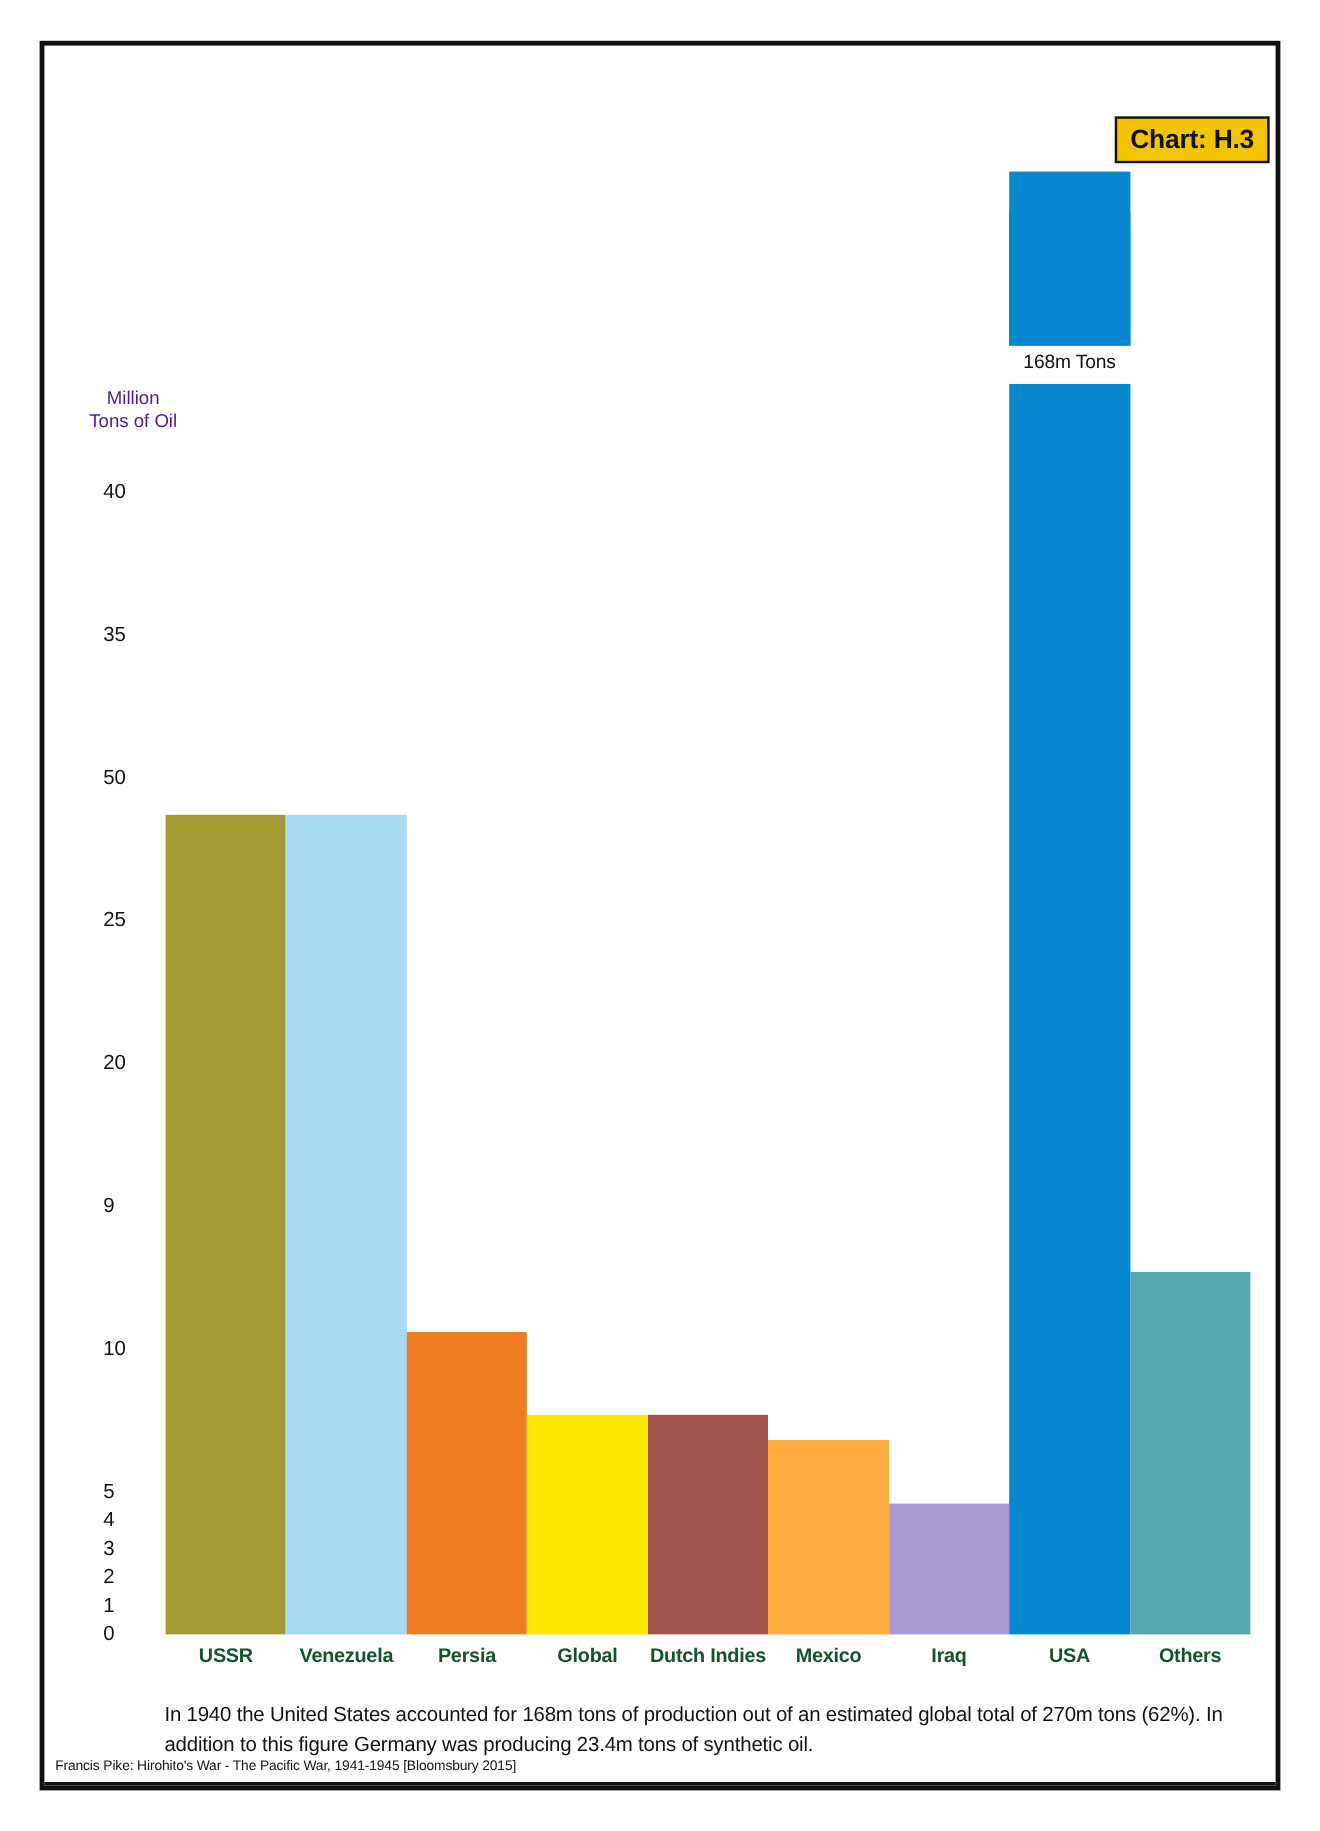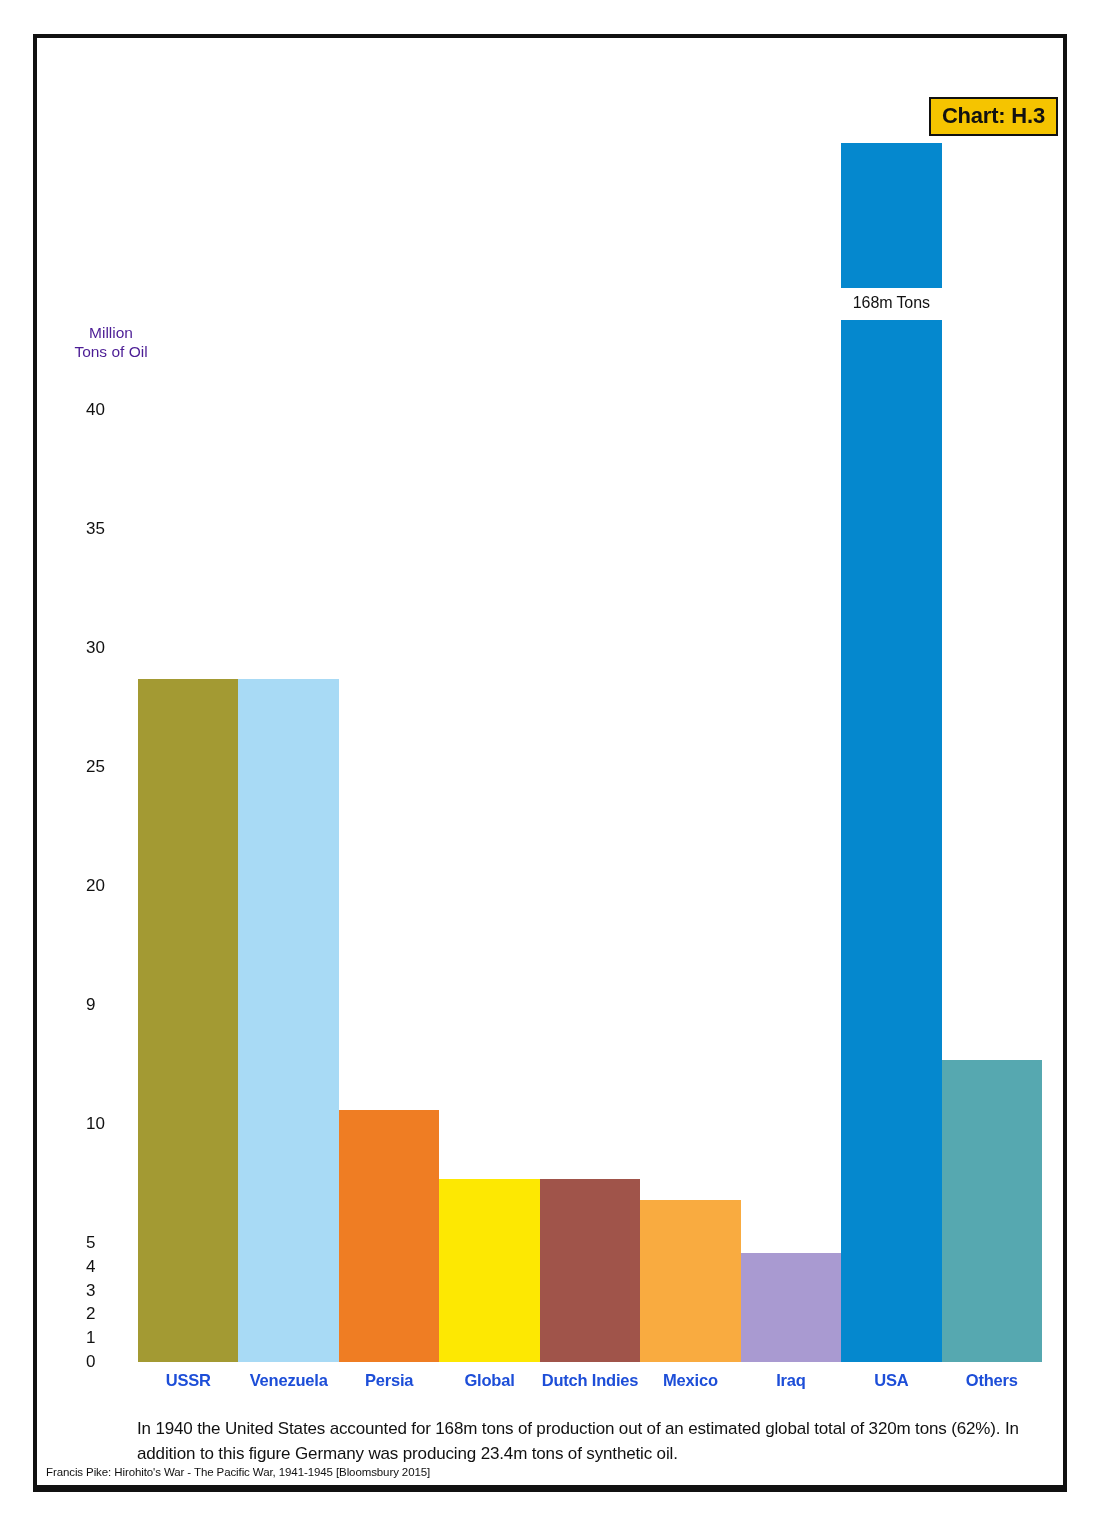--- a/index.html
+++ b/index.html
@@ -101,21 +101,21 @@
     transform: translateY(-50%);
   }
 
   
   .cat-label {
     position: absolute;
     top: 1333px;
     text-align: center;
     font-size: 16.5px;
     font-weight: bold;
-    color: #1d4ed8;
+    color: #14532d;
     letter-spacing: -0.2px;
   }
 
   
   #usa-break {
     position: absolute;
     background: #ffffff;
   }
   #usa-value-label {
     position: absolute;
@@ -172,21 +172,21 @@
         <div class="bar" style="left: 401.778px; width: 100.444px; height: 183.26px; background: rgb(160, 84, 74);"></div>
         <div class="bar" style="left: 502.222px; width: 100.444px; height: 161.84px; background: rgb(249, 171, 64);"></div>
         <div class="bar" style="left: 602.667px; width: 100.444px; height: 109.48px; background: rgb(169, 154, 209);"></div>
         <div class="bar" style="left: 703.111px; width: 100.444px; height: 1219px; background: rgb(5, 136, 206);"></div>
         <div class="bar" style="left: 803.556px; width: 100.444px; height: 302.26px; background: rgb(86, 168, 176);"></div>
       </div>
 
     <div id="usa-break" style="left: 802.111px; width: 104.444px; top: 250px; height: 32px;"></div>
     <div id="usa-value-label" style="left: 790.111px; width: 128.444px; top: 256px;">168m Tons</div>
 
-    <div id="footnote">In 1940 the United States accounted for 168m tons of production out of an estimated global total of 320m tons (62%).  In addition to this figure Germany was producing 23.4m tons of synthetic oil.</div>
+    <div id="footnote">In 1940 the United States accounted for 168m tons of production out of an estimated global total of 270m tons (62%).  In addition to this figure Germany was producing 23.4m tons of synthetic oil.</div>
     <div id="source-rule"></div>
     <div id="source-line">Francis Pike:  Hirohito's War - The Pacific War, 1941-1945   [Bloomsbury 2015]</div>
 
   <div class="cat-label" style="left: 101px; width: 100.444px;">USSR</div>
       <div class="cat-label" style="left: 201.444px; width: 100.444px;">Venezuela</div>
       <div class="cat-label" style="left: 301.889px; width: 100.444px;">Persia</div>
       <div class="cat-label" style="left: 402.333px; width: 100.444px;">Global</div>
       <div class="cat-label" style="left: 502.778px; width: 100.444px;">Dutch Indies</div>
       <div class="cat-label" style="left: 603.222px; width: 100.444px;">Mexico</div>
       <div class="cat-label" style="left: 703.667px; width: 100.444px;">Iraq</div>
@@ -195,18 +195,18 @@
       <div class="tick-label" style="left: 49px; top: 1324px;">0</div>
       <div class="tick-label" style="left: 49px; top: 1300.2px;">1</div>
       <div class="tick-label" style="left: 49px; top: 1276.4px;">2</div>
       <div class="tick-label" style="left: 49px; top: 1252.6px;">3</div>
       <div class="tick-label" style="left: 49px; top: 1228.8px;">4</div>
       <div class="tick-label" style="left: 49px; top: 1205px;">5</div>
       <div class="tick-label" style="left: 49px; top: 1086px;">10</div>
       <div class="tick-label" style="left: 49px; top: 967px;">9</div>
       <div class="tick-label" style="left: 49px; top: 848px;">20</div>
       <div class="tick-label" style="left: 49px; top: 729px;">25</div>
-      <div class="tick-label" style="left: 49px; top: 610px;">30</div>
+      <div class="tick-label" style="left: 49px; top: 610px;">50</div>
       <div class="tick-label" style="left: 49px; top: 491px;">35</div>
       <div class="tick-label" style="left: 49px; top: 372px;">40</div>
       <div style="position: absolute; left: 804.111px; width: 100.444px; top: 139px; height: 111px; background: rgb(5, 136, 206);"></div>
     </div>
 </div>
 
 </body></html>

